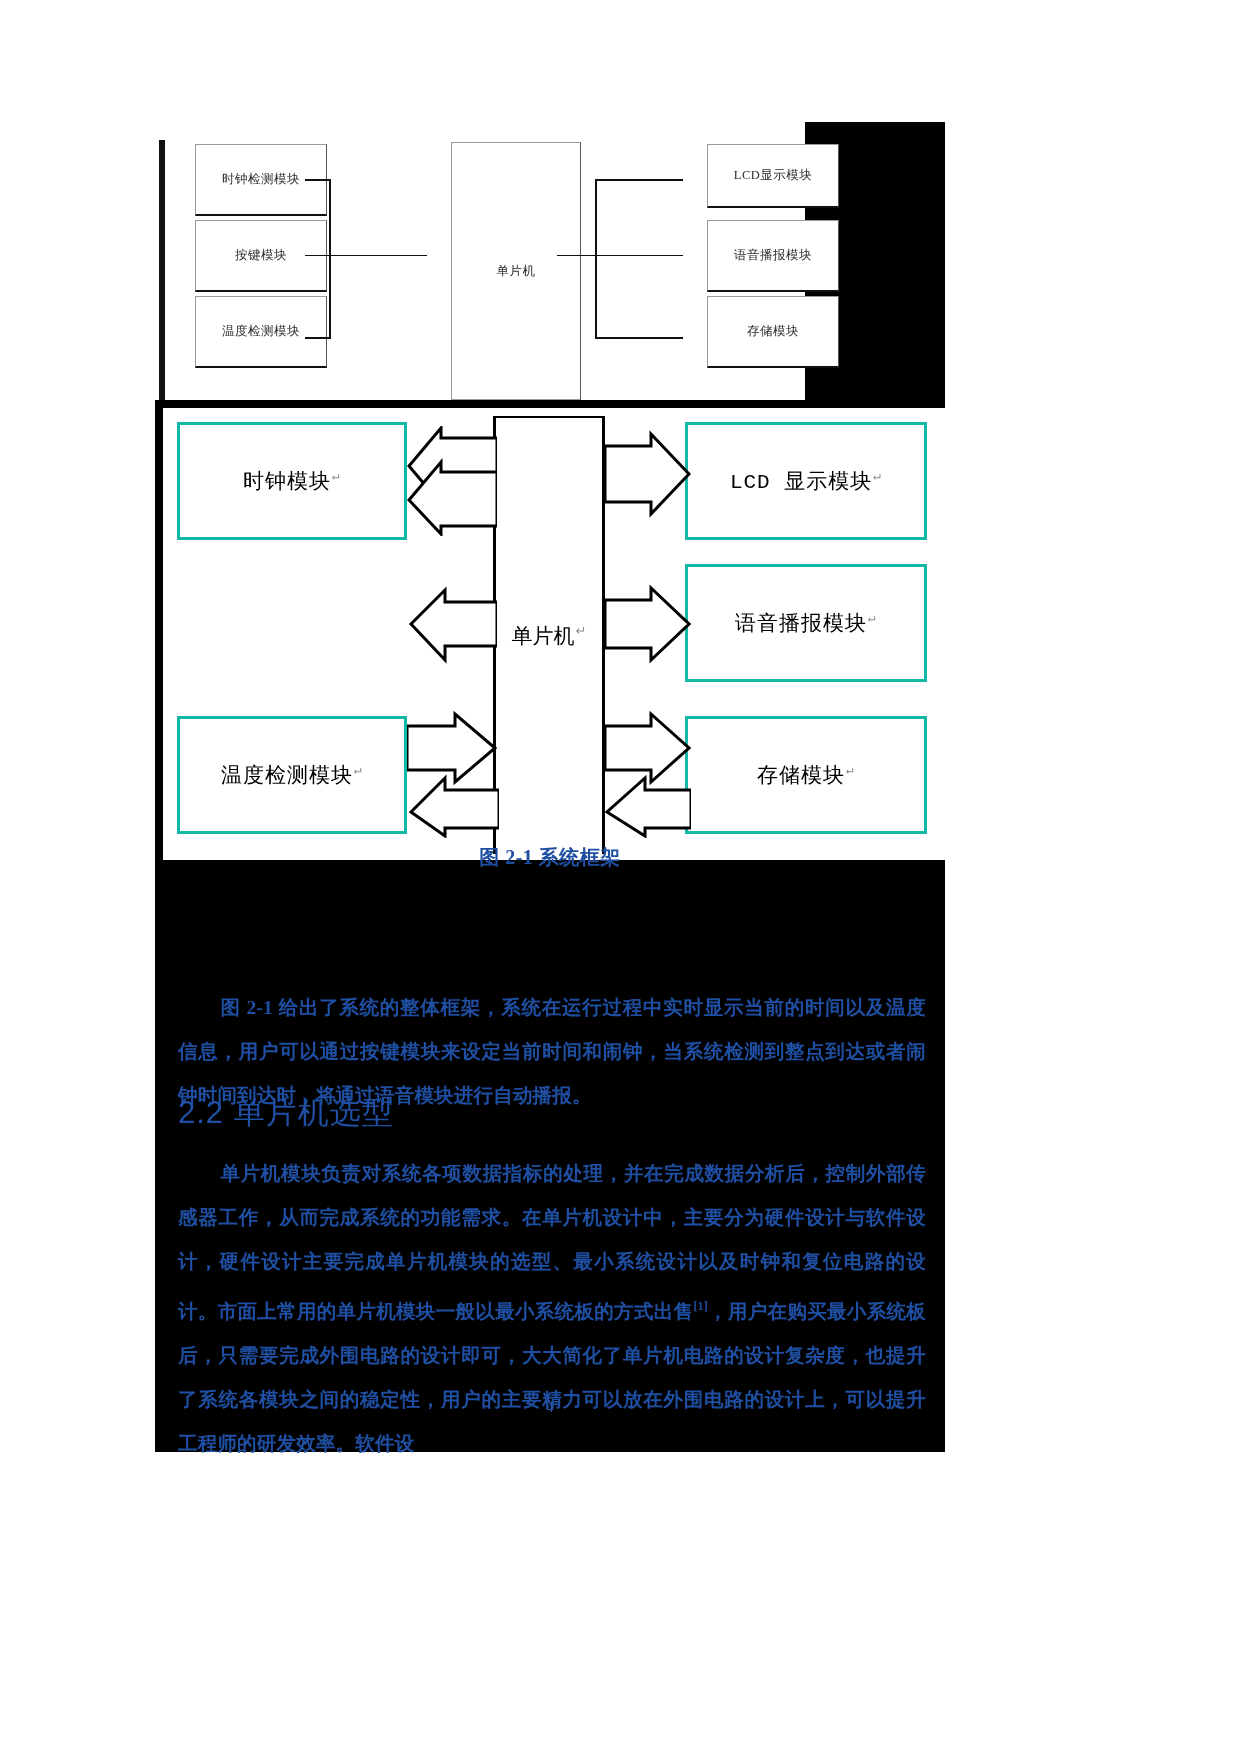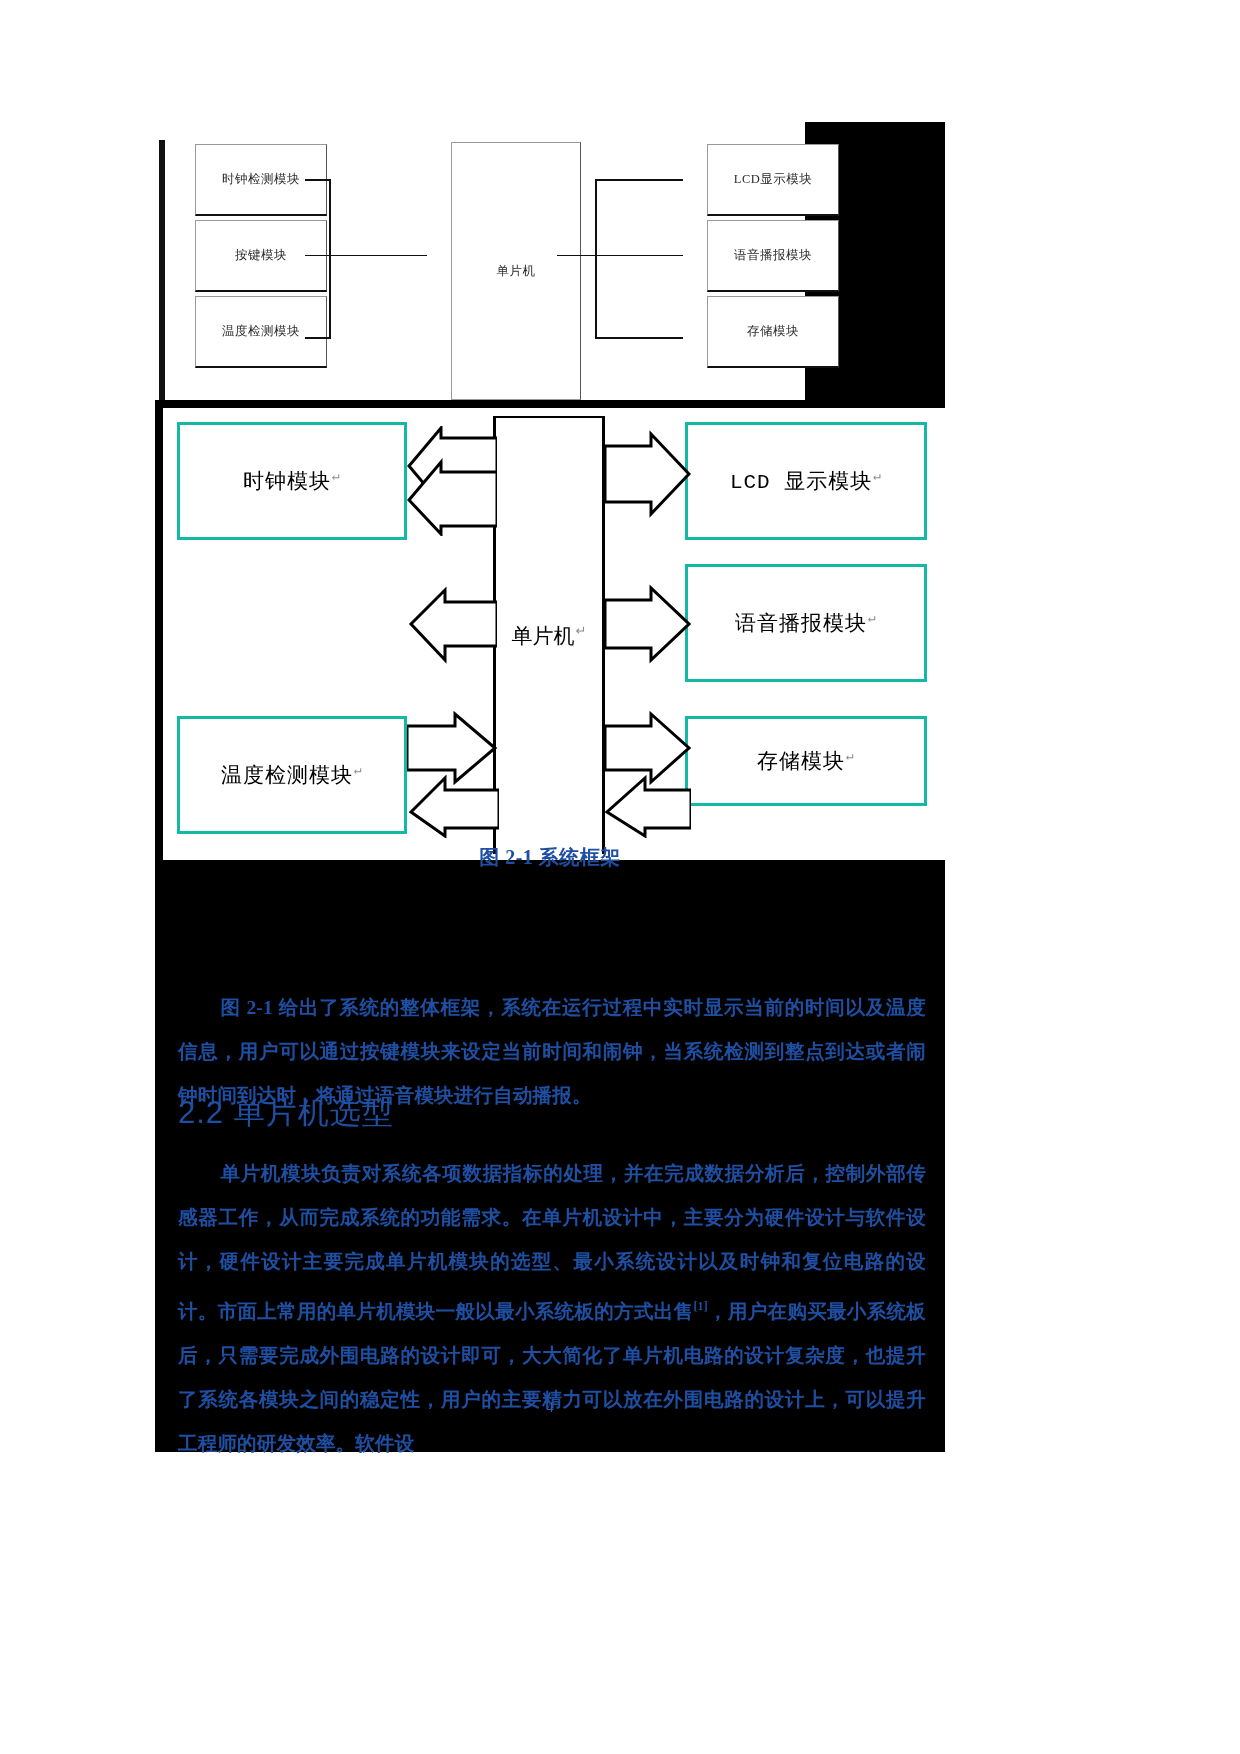--- a/index.html
+++ b/index.html
@@ -130,21 +130,21 @@
       <span>按键模块</span>
     </div>
     <div class="bx" style="left:16px;top:174px;width:132px;height:72px;">
       <span>温度检测模块</span>
     </div>
 
     <div class="bx" style="left:272px;top:20px;width:130px;height:258px;border-bottom:1px solid #9a9a9a;">
       <span>单片机</span>
     </div>
 
-    <div class="bx" style="left:528px;top:22px;width:132px;height:72px;">
+    <div class="bx" style="left:528px;top:22px;width:132px;height:64px;">
       <span>LCD显示模块</span>
     </div>
     <div class="bx" style="left:528px;top:98px;width:132px;height:72px;">
       <span>语音播报模块</span>
     </div>
     <div class="bx" style="left:528px;top:174px;width:132px;height:72px;">
       <span>存储模块</span>
     </div>
 
     <div class="ln" style="left:150px;top:57px;width:26px;height:2px;"></div>
@@ -172,21 +172,21 @@
     <div class="bx" style="left:14px;top:308px;width:230px;height:118px;">
       <span><span>温度检测模块</span><span class="cr">↵</span></span>
     </div>
 
     <div class="bx" style="left:522px;top:14px;width:242px;height:118px;">
       <span><span>LCD 显示模块</span><span class="cr">↵</span></span>
     </div>
     <div class="bx" style="left:522px;top:156px;width:242px;height:118px;">
       <span><span>语音播报模块</span><span class="cr">↵</span></span>
     </div>
-    <div class="bx" style="left:522px;top:308px;width:242px;height:90px;">
+    <div class="bx" style="left:522px;top:308px;width:242px;height:118px;">
       <span><span>存储模块</span><span class="cr">↵</span></span>
     </div>
 
     <div class="arrow" style="left:244px;top:18px;width:90px;height:110px;">
       <svg width="90" height="110" viewBox="0 0 90 110">
         <polygon points="90,12 34,12 34,2 2,40 34,78 34,68 90,68" fill="#ffffff" stroke="#000" stroke-width="3"></polygon>
         <polygon points="90,46 34,46 34,36 2,74 34,108 34,100 90,100" fill="#ffffff" stroke="#000" stroke-width="3"></polygon>
       </svg>
     </div>
 

